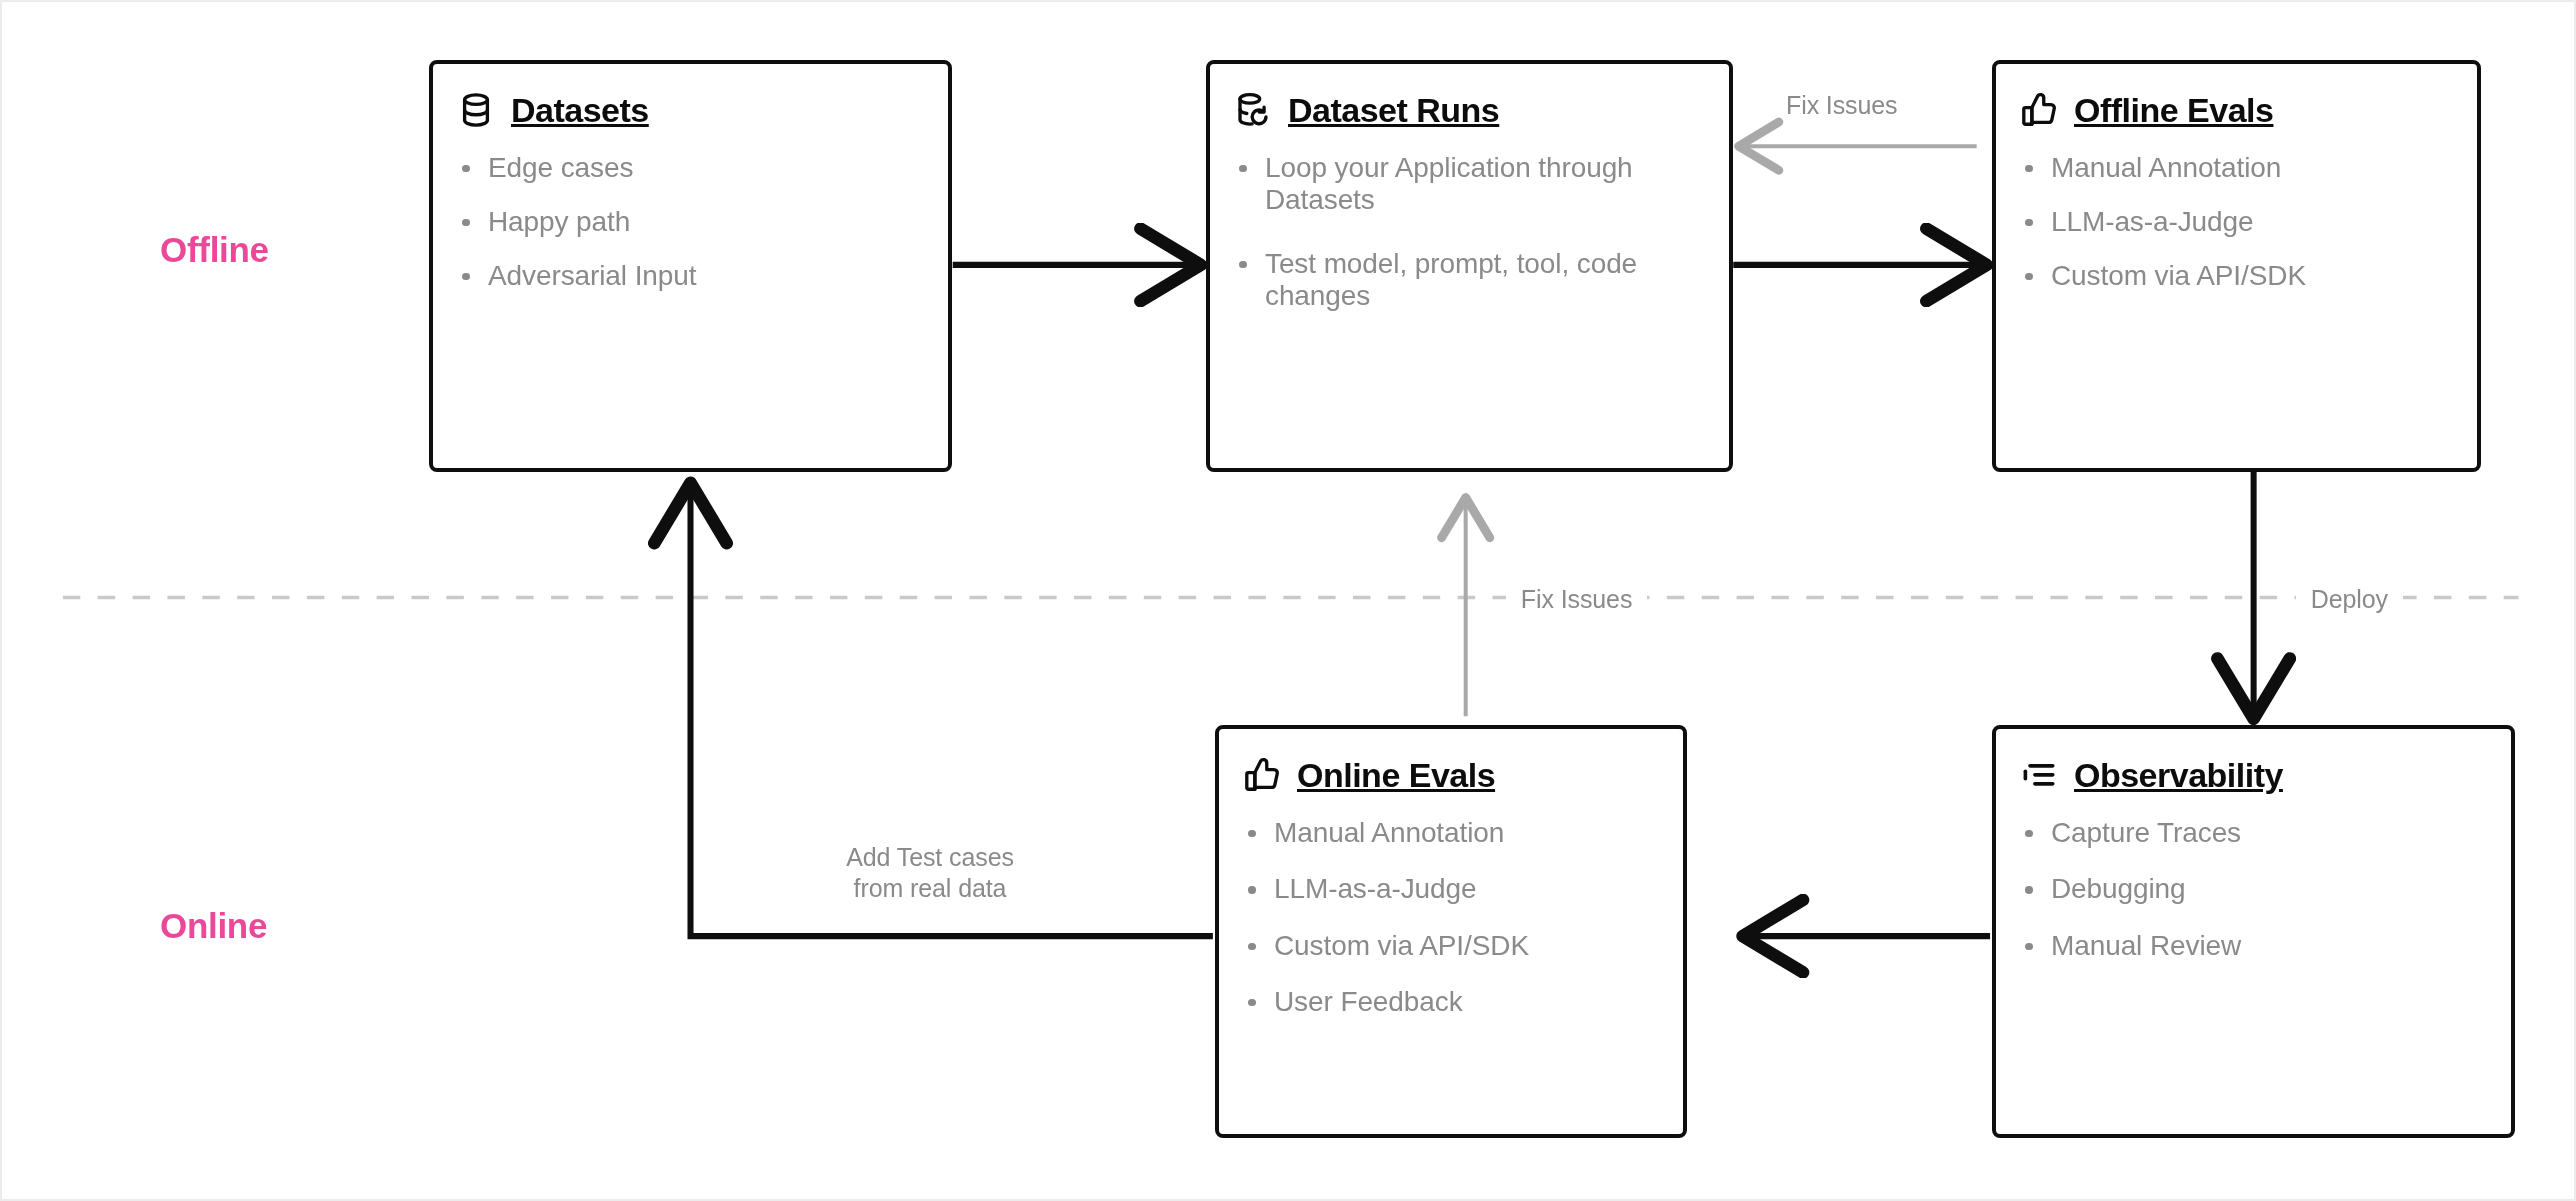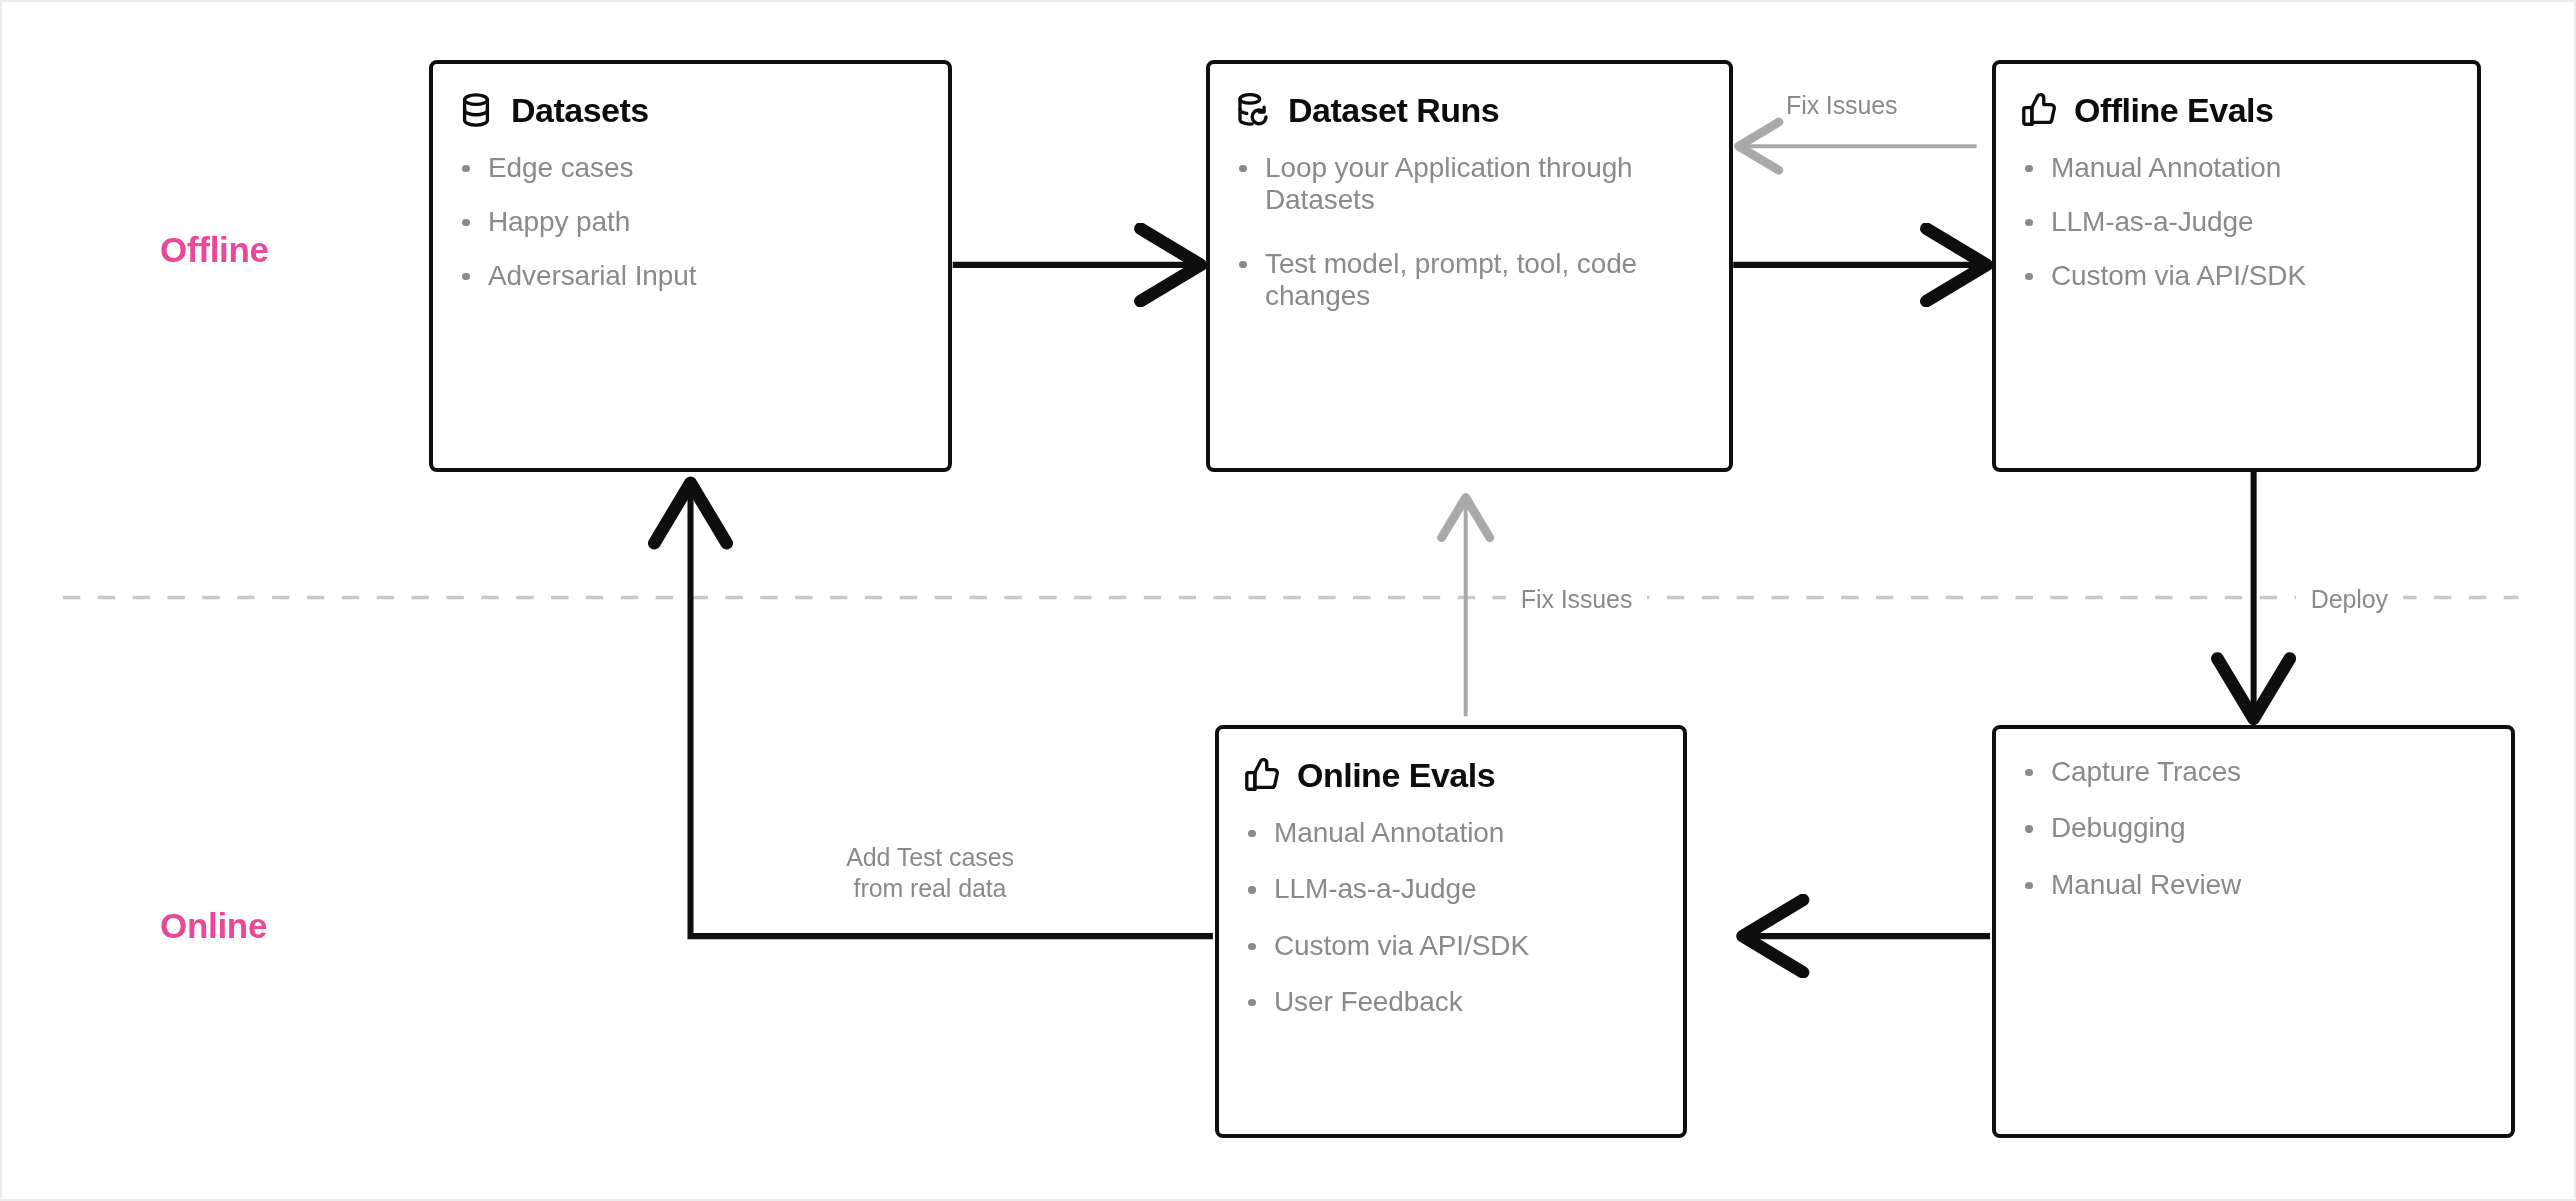--- a/index.html
+++ b/index.html
@@ -56,20 +56,21 @@
     flex:0 0 38px;
     display:block;
   }
   .node-title{
     font-size:34px;
     font-weight:bold;
     color:#0c0c0c;
     letter-spacing:-0.5px;
     white-space:nowrap;
     line-height:1;
+    text-decoration:underline;
   }
   .bullets{
     list-style:none;
     margin:0;
     padding:0;
   }
   .bullets li{
     position:relative;
     padding-left:31px;
     margin-bottom:21.5px;
@@ -212,20 +213,29 @@
     </div>
     <ul class="bullets">
       <li>Manual Annotation</li>
       <li>LLM-as-a-Judge</li>
       <li>Custom via API/SDK</li>
       <li>User Feedback</li>
     </ul>
   </div>
 
   <div class="node" id="node-observability">
+    <div class="node-head">
+      <svg class="node-icon" viewBox="0 0 24 24" fill="none" stroke="#0c0c0c" stroke-width="2.3" stroke-linecap="round" stroke-linejoin="round">
+        <path d="M6.3 6.2h14.4"></path>
+        <path d="M9.4 11.9h11.3"></path>
+        <path d="M9.4 17.6h11.3"></path>
+        <path d="M3.4 9.6v4.8"></path>
+      </svg>
+      <div class="node-title">Observability</div>
+    </div>
     <ul class="bullets">
       <li>Capture Traces</li>
       <li>Debugging</li>
       <li>Manual Review</li>
     </ul>
   </div>
 
   <div class="edge-label" id="label-fix-issues-top">Fix Issues</div>
 
   <div class="edge-label" id="label-fix-issues-mid">Fix Issues</div>

